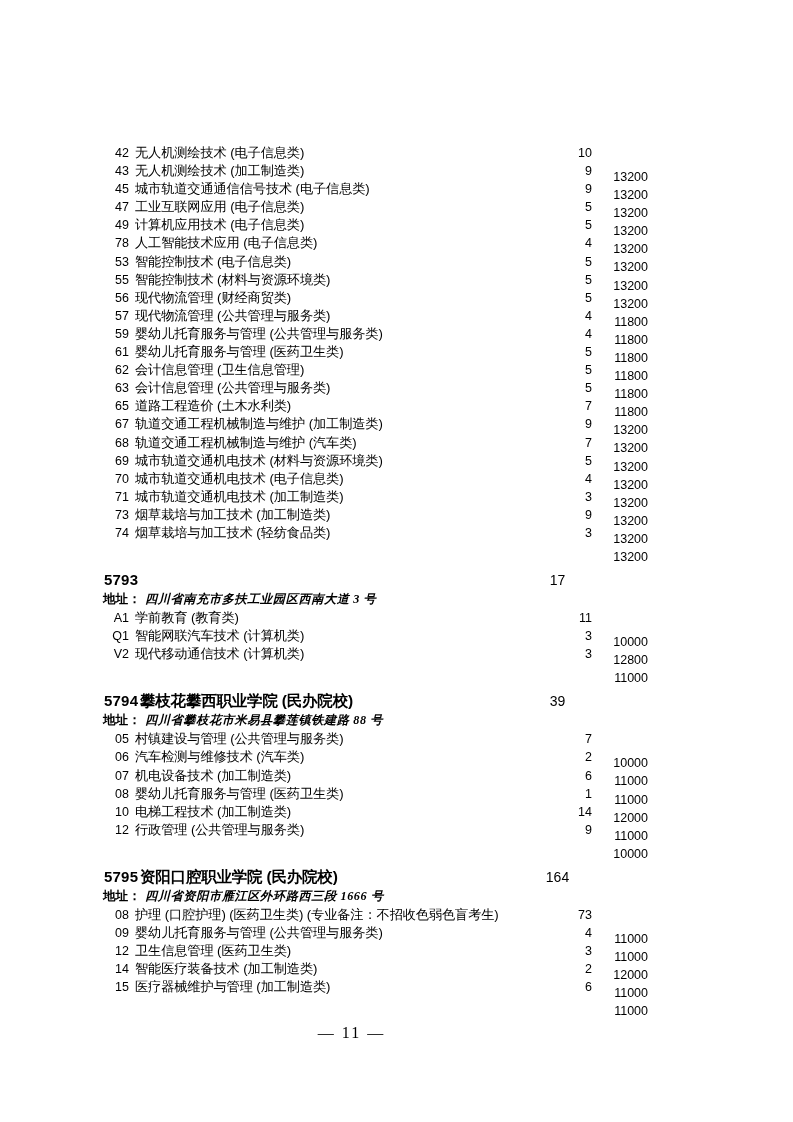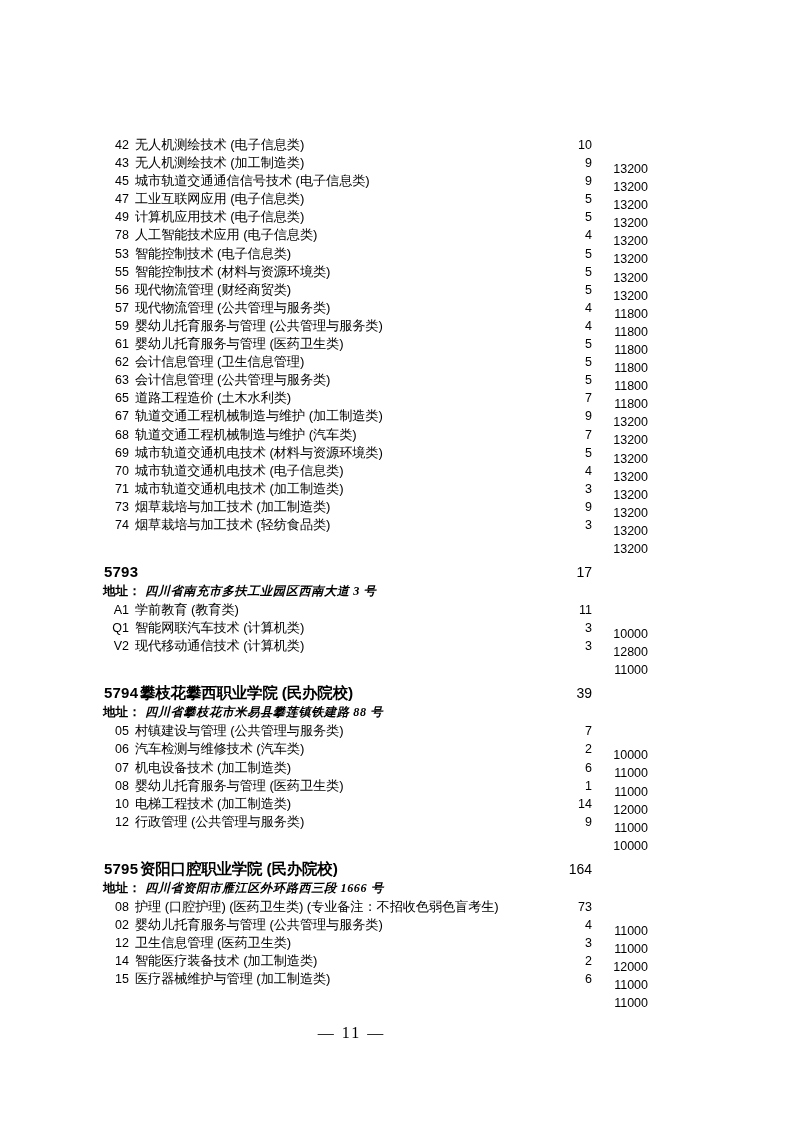--- a/index.html
+++ b/index.html
@@ -22,21 +22,21 @@
     top: 0;
     width: 793px;
     height: 1122px;
     overflow: hidden;
   }
 
   
   .content {
     position: absolute;
     left: 103px;
-    top: 136px;
+    top: 144px;
     width: 560px;
   }
 
   
   .row {
     position: relative;
     height: 18.1px;
     line-height: 18.1px;
     white-space: nowrap;
   }
@@ -101,21 +101,21 @@
     position: absolute;
     left: 37px;
     font-size: 15.5px;
     font-weight: 700;
     letter-spacing: -0.2px;
   }
   .school-total {
     position: absolute;
     left: 420px;
     width: 69px;
-    text-align: right;
+    text-align: center;
     font-size: 14px;
   }
 
   .addr-line {
     position: relative;
     height: 17px;
     line-height: 17px;
     white-space: nowrap;
   }
   .addr-label {
@@ -390,21 +390,21 @@
             <span class="addr-text">四川省资阳市雁江区外环路西三段 1666 号</span>
           </div>
           <div class="school-rows">
             <div class="row">
               <span class="code">08</span>
               <span class="major">护理 (口腔护理) (医药卫生类) (专业备注：不招收色弱色盲考生)</span>
               <span class="count">73</span>
               <span class="fee">11000</span>
             </div>
             <div class="row">
-              <span class="code">02</span>
+              <span class="code">09</span>
               <span class="major">婴幼儿托育服务与管理 (公共管理与服务类)</span>
               <span class="count">4</span>
               <span class="fee">11000</span>
             </div>
             <div class="row">
               <span class="code">12</span>
               <span class="major">卫生信息管理 (医药卫生类)</span>
               <span class="count">3</span>
               <span class="fee">12000</span>
             </div>

